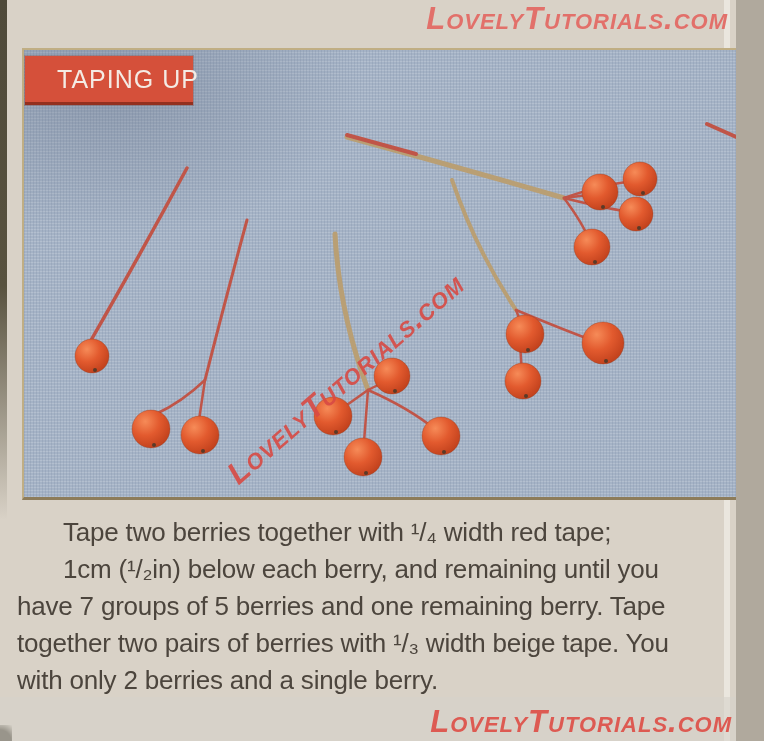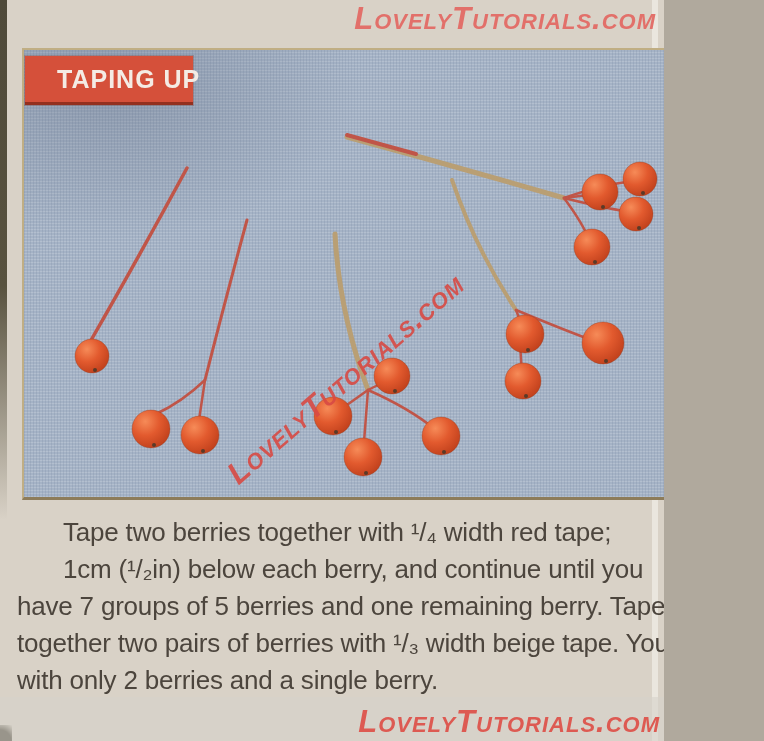--- a/index.html
+++ b/index.html
@@ -2,21 +2,21 @@
 <html><head>
 <meta charset="utf-8">
 <style>
   html,body{margin:0;padding:0;}
   body{
     font-family:"Liberation Sans","DejaVu Sans",sans-serif;
     background:#b0a99d;
   }
   .page{
     position:relative;
-    width:664px;height:741px;
+    width:736px;height:741px;
     overflow:hidden;
     background:#d9d2c7;
   }
   
   .edge-strip-left{
     position:absolute;left:0;top:0;width:7px;height:520px;
     background:linear-gradient(to bottom,#4f4a3a 0%,#58523f 55%,rgba(88,82,63,0) 100%);
   }
   .edge-corner-bl{
     position:absolute;left:0;bottom:0;width:12px;height:16px;
@@ -77,21 +77,21 @@
   .header-box{
     position:absolute;left:25px;top:56px;
     width:168px;height:46px;
     background:#d5503a;
     border-bottom:3px solid #93301f;
     display:flex;align-items:center;
     box-shadow:0 0 0 1px rgba(120,40,25,0.25);
   }
   .header-box .label{
     color:#f4ebe4;
-    font-weight:bold;
+    font-weight:normal;
     font-size:25px;
     letter-spacing:1px;
     padding-left:32px;
     white-space:nowrap;
   }
   
   .body-text{
     position:absolute;left:0;top:503px;width:764px;
     padding:11px 10px 0 17px;
     box-sizing:border-box;
@@ -178,21 +178,21 @@
     </svg>
     <div class="wm wm-diagonal">LovelyTutorials.com</div>
   </div>
 
   <div class="header-box">
     <span class="label">TAPING UP</span>
   </div>
 
   <div class="body-text">
     <div class="line indent">Tape two berries together with ¹/₄ width red tape;</div>
-    <div class="line indent">1cm (¹/₂in) below each berry, and continue until you</div>
+    <div class="line indent">1cm (¹/₂in) below each berry, and remaining until you</div>
     <div class="line">have 7 groups of 5 berries and one remaining berry. Tape</div>
     <div class="line">together two pairs of berries with ¹/₃ width beige tape. You</div>
     <div class="line">with only 2 berries and a single berry.</div>
   </div>
 
   <div class="wm-bottom-band"></div>
   <div class="wm wm-bottom">LovelyTutorials.com</div>
 
 </div>
 

